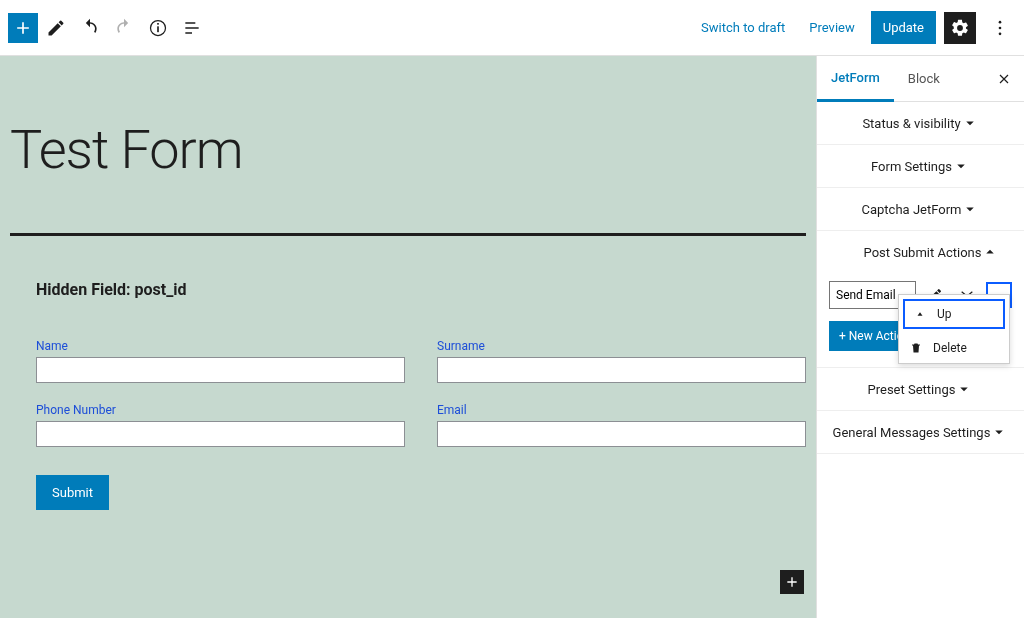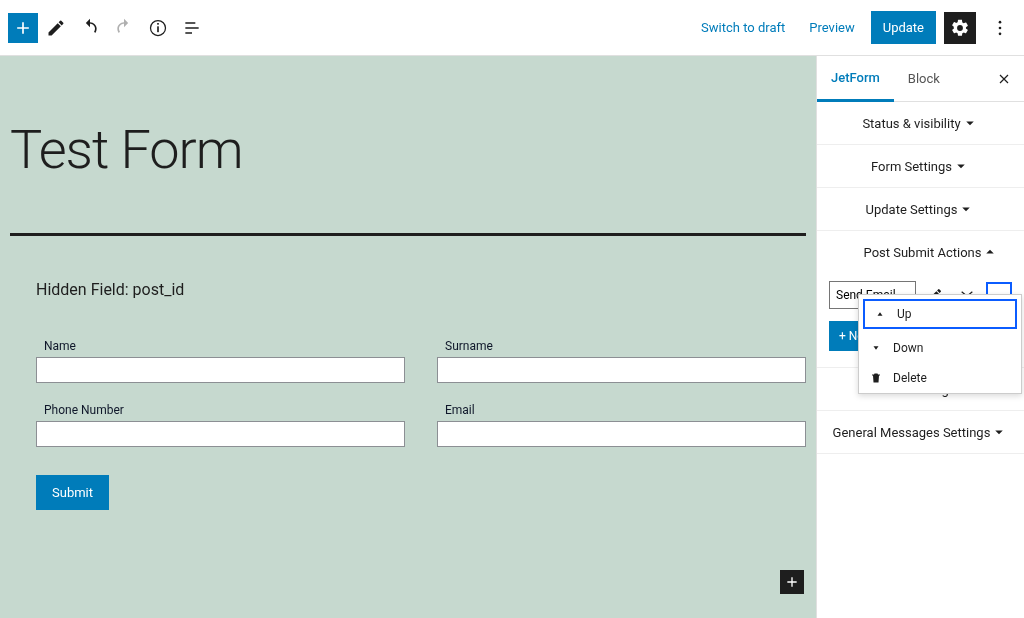--- a/index.html
+++ b/index.html
@@ -16,23 +16,23 @@
   .btn-update { background: #007cba; color: #fff; font-size: 13px; padding: 9px 12px; border: none; cursor: pointer; }
 
   
   .layout { display: flex; height: calc(618px - 48px); }
   .canvas { flex: 1; background: #c6d9cf; position: relative; overflow: hidden; }
   .sidebar { width: 208px; border-left: 1px solid #e0e0e0; background: #fff; position: relative; }
 
   
   .page-title { font-size: 54px; font-weight: 300; color: #1e1e1e; padding: 62px 0 0 10px; letter-spacing: -1px;}
   .hr { height: 3px; background: #1e1e1e; margin: 52px 10px 0 10px; }
-  .hidden-field { font-size: 16px; color: #1e1e1e; padding: 44px 0 0 36px; }
+  .hidden-field { font-size: 16px; color: #1e1e1e; padding: 44px 0 0 36px; font-weight: bold; }
   .form-grid { display: grid; grid-template-columns: 1fr 1fr; gap: 20px 32px; padding: 40px 10px 0 36px; }
-  .field-label { font-size: 12px; color: #0f172a; margin-bottom: 4px; display: block; margin-left: 8px;}
+  .field-label { font-size: 12px; color: #1d4ed8; margin-bottom: 4px; display: block;}
   .field-input { width: 100%; height: 26px; border: 1px solid #8c8f94; background: #fff; padding: 2px 6px; font-size: 13px;}
   .submit-btn { background: #007cba; color: #fff; border: none; font-size: 13px; padding: 10px 16px; margin: 28px 0 8px 36px; cursor: pointer;}
   .add-block-btn { position: absolute; bottom: 32px; right: 12px; width: 24px; height: 24px; background: #1e1e1e; color: #fff; display:flex; align-items:center; justify-content:center; cursor:pointer;}
 
   
   .tabs { display: flex; align-items: center; border-bottom: 1px solid #e0e0e0; position: relative; }
   .tab { font-size: 13px; padding: 14px 14px; cursor: pointer; color: #555; }
   .tab.active { color: #007cba; border-bottom: 3px solid #007cba; margin-bottom: -1px; font-weight:500;}
   .tab-close { margin-left: auto; padding: 0 12px; cursor: pointer; color:#1e1e1e;}
   .panel-row { display:flex; align-items:center; justify-content:center; padding: 12px 14px; border-bottom:1px solid #eee; font-size:13px; cursor:pointer; color:#1e1e1e;}
@@ -40,21 +40,21 @@
   .chev { width:18px; height:18px; }
 
   .actions-body { padding: 8px 12px 16px 12px; border-bottom:1px solid #eee;}
   .action-row { display:flex; align-items:center; gap:6px; }
   .action-select { flex:1; height: 28px; border:1px solid #757575; font-size:12px; padding: 0 6px; display:flex; align-items:center; justify-content:space-between; cursor:pointer; background:#fff;}
   .mini-icon { width:26px; height:26px; display:flex; align-items:center; justify-content:center; cursor:pointer; color:#1e1e1e;}
   .mini-icon.boxed { border:2px solid #0b5cff; }
   .new-action-btn { margin-top:12px; background:#007cba; color:#fff; font-size:12px; padding:8px 10px; border:none; cursor:pointer;}
 
   
-  .dropdown { position:absolute; top:238px; right:2px; width:164px; background:#fff; border:1px solid #ccc; box-shadow:0 2px 6px rgba(0,0,0,.15); z-index:50;}
+  .dropdown { position:absolute; top:238px; right:14px; width:112px; background:#fff; border:1px solid #ccc; box-shadow:0 2px 6px rgba(0,0,0,.15); z-index:50;}
   .dd-item { display:flex; align-items:center; gap:10px; padding:8px 10px; font-size:12px; cursor:pointer; color:#1e1e1e;}
   .dd-item.active { border:2px solid #0b5cff; margin:4px; padding:6px 8px;}
   .dd-icon { width:14px; height:14px; display:flex; align-items:center; justify-content:center;}
 
   svg { display:block; }
 </style>
 </head>
 <body>
 
 <div class="topbar">
@@ -160,21 +160,21 @@
           <path fill="currentColor" d="M7 10l5 5 5-5z"></path>
         </svg>
     </div>
     <div class="panel-row">
       <span>Form Settings</span>
       <svg class="chev" viewBox="0 0 24 24">
           <path fill="currentColor" d="M7 10l5 5 5-5z"></path>
         </svg>
     </div>
     <div class="panel-row">
-      <span>Update Settings</span>
+      <span>Captcha JetForm</span>
       <svg class="chev" viewBox="0 0 24 24">
           <path fill="currentColor" d="M7 10l5 5 5-5z"></path>
         </svg>
     </div>
     <div class="panel-row open">
       <span>Post Submit Actions</span>
       <svg class="chev" viewBox="0 0 24 24">
           <path fill="currentColor" d="M7 14l5-5 5 5z"></path>
         </svg>
     </div>
@@ -225,28 +225,20 @@
       <div class="dd-item active">
         <span class="dd-icon">
           <svg width="10" height="10" viewBox="0 0 24 24">
               <path fill="currentColor" d="M12 8l6 8H6z"></path>
             </svg>
         </span>
         <span>Up</span>
       </div>
       <div class="dd-item">
         <span class="dd-icon">
-          <svg width="10" height="10" viewBox="0 0 24 24">
-              <path fill="currentColor" d="M6 8h12l-6 8z"></path>
-            </svg>
-        </span>
-        <span>Down</span>
-      </div>
-      <div class="dd-item">
-        <span class="dd-icon">
           <svg width="12" height="12" viewBox="0 0 24 24">
               <path fill="currentColor" d="M6 7h12l-1 14H7L6 7zm3-4h6l1 2h4v2H4V5h4l1-2z"></path>
             </svg>
         </span>
         <span>Delete</span>
       </div>
     </div>
   </div>
 </div>
 

